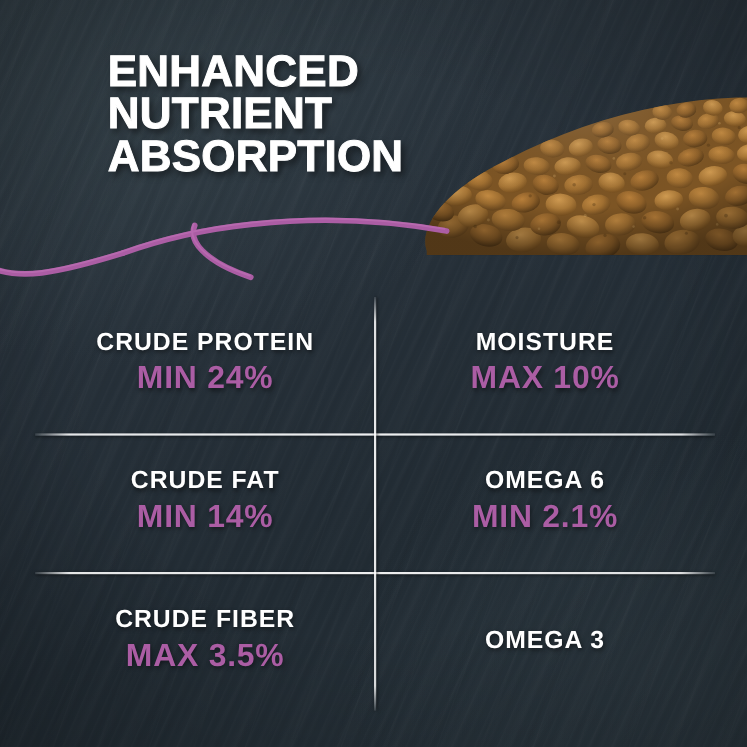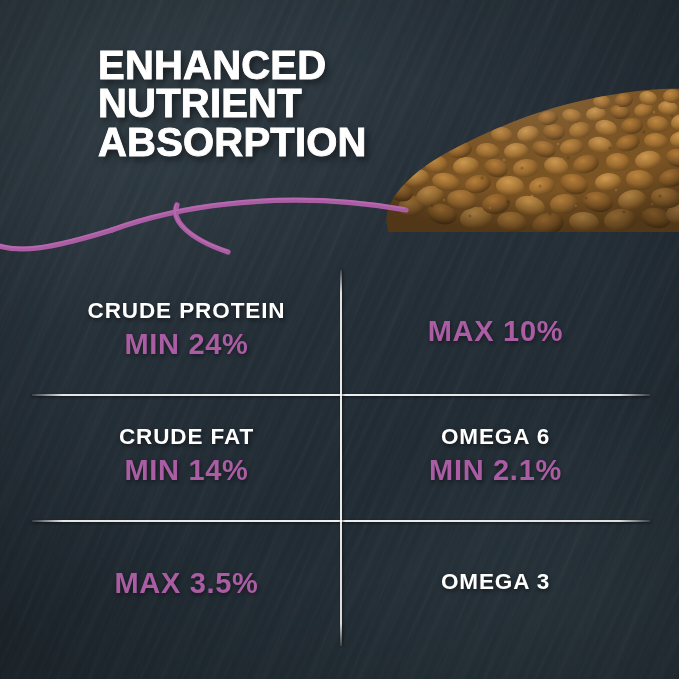--- a/index.html
+++ b/index.html
@@ -495,37 +495,39 @@
   </div>
 
   <div class="grid">
 
     <div class="grid-row">
       <div class="cell">
         <div class="nlabel">CRUDE PROTEIN</div>
         <div class="nvalue">MIN 24%</div>
       </div>
       <div class="cell">
+        <div class="nlabel">MOISTURE</div>
         <div class="nvalue">MAX 10%</div>
       </div>
     </div>
 
     <div class="grid-row">
       <div class="cell">
         <div class="nlabel">CRUDE FAT</div>
         <div class="nvalue">MIN 14%</div>
       </div>
       <div class="cell">
         <div class="nlabel">OMEGA 6</div>
         <div class="nvalue">MIN 2.1%</div>
       </div>
     </div>
 
     <div class="grid-row">
       <div class="cell">
+        <div class="nlabel">CRUDE FIBER</div>
         <div class="nvalue">MAX 3.5%</div>
       </div>
       <div class="cell">
         <div class="nlabel">OMEGA 3</div>
       </div>
     </div>
 
     <div class="hline h1"></div>
     <div class="hline h2"></div>
     <div class="vline"></div>

